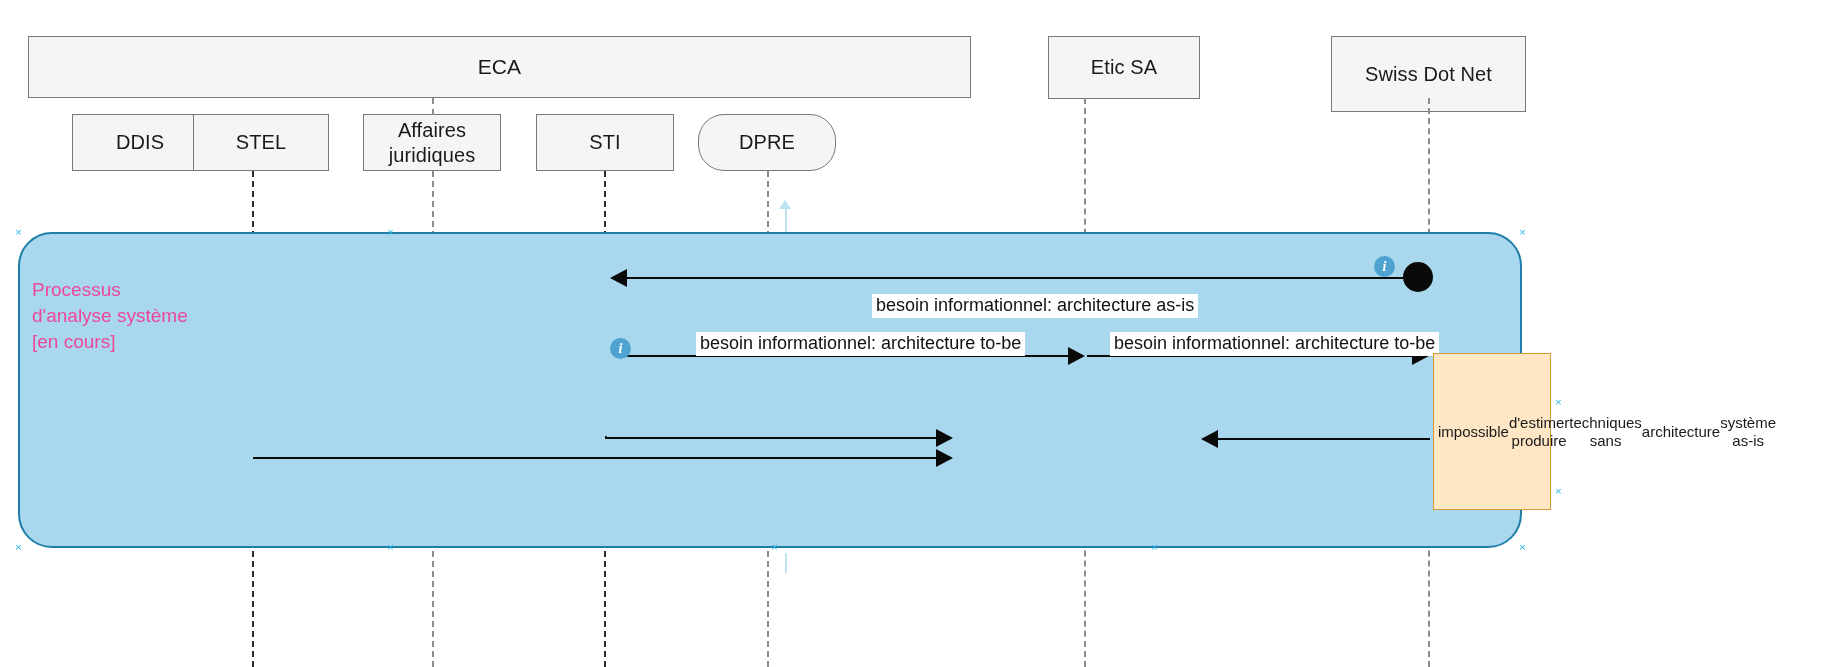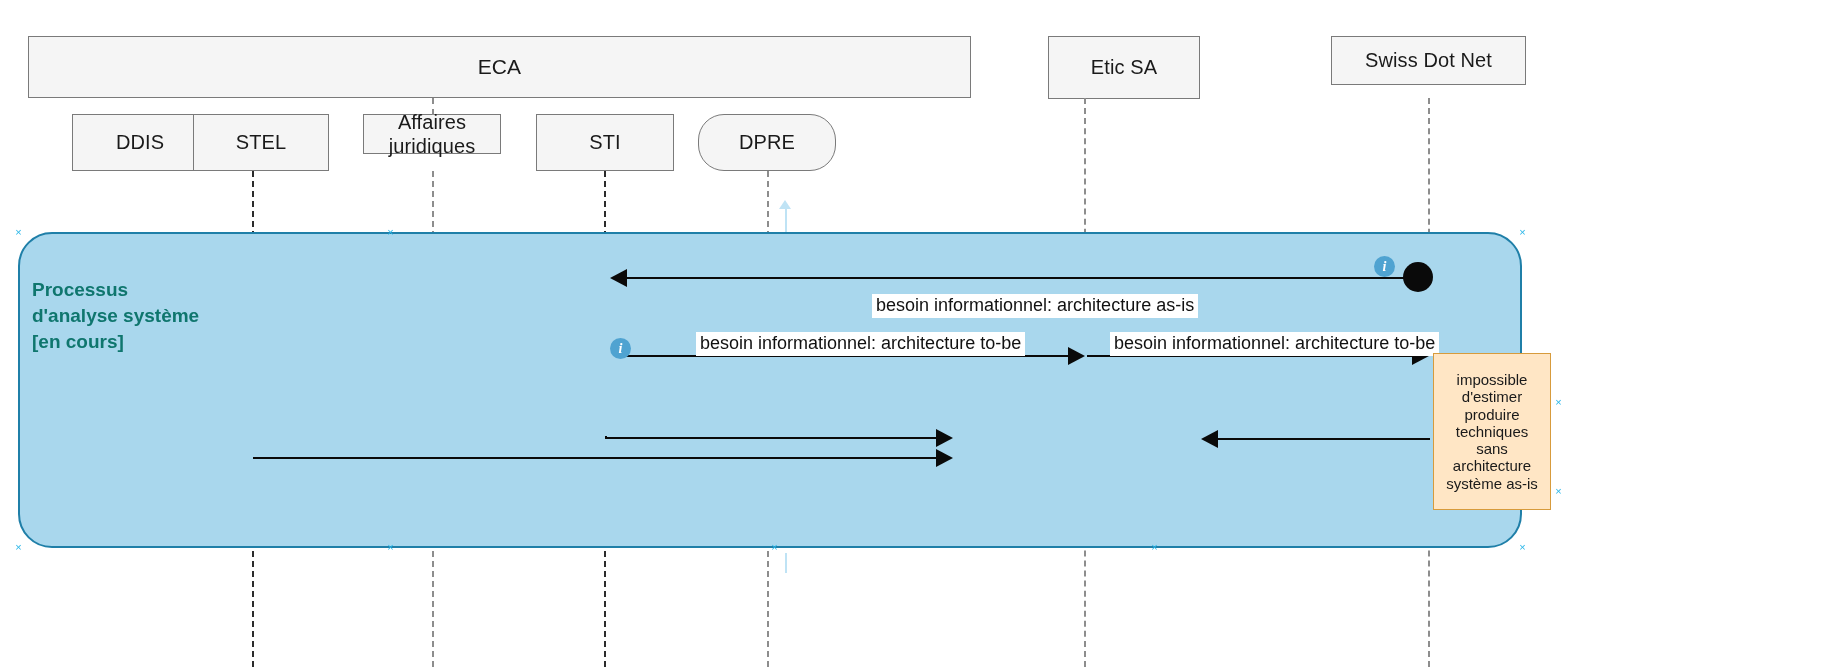--- a/index.html
+++ b/index.html
@@ -47,24 +47,24 @@
   
   .fragment {
     position: absolute;
     box-sizing: border-box;
     background: #a9d7ed;
     border: 2.2px solid #1f7fa8;
     border-radius: 34px;
   }
   .fragment-label {
     position: absolute;
-    font-weight: bold;
+    font-weight: normal;
     font-size: 19px;
     line-height: 1.38;
-    color: #0f766e;
+    color: #ec4899;
     white-space: pre-line;
   }
 
   
   .msg-line {
     position: absolute;
     height: 0;
     border-top: 2.4px solid #0a0a0a;
   }
   .msg-stub {
@@ -136,21 +136,21 @@
     text-align: center;
   }
 
   
   .note-box {
     position: absolute;
     box-sizing: border-box;
     background: #ffe6c5;
     border: 1.8px solid #d79b3c;
     display: flex;
-    flex-direction: column;
+    flex-direction: row;
     align-items: center;
     justify-content: space-around;
     padding: 17px 4px;
     color: #1a1a1a;
     font-size: 15px;
     text-align: center;
     line-height: 1.15;
   }
   .note-box span { display: block; width: 100%; }
 
@@ -189,37 +189,37 @@
   </div>
 
   <div class="lifeline-box" style="left:28px; top:114px; width:136px; height:57px;margin-left:44px;">
     <span>DDIS</span>
   </div>
 
   <div class="lifeline-box" style="left:193px; top:114px; width:136px; height:57px;">
     <span>STEL</span>
   </div>
 
-  <div class="lifeline-box" style="left:363px; top:114px; width:138px; height:40px;justify-content:flex-end;">
+  <div class="lifeline-box" style="left:363px; top:114px; width:138px; height:57px;justify-content:flex-end;">
     <span>Affaires juridiques</span>
   </div>
 
   <div class="lifeline-box" style="left:536px; top:114px; width:138px; height:57px;">
     <span>STI</span>
   </div>
 
   <div class="lifeline-box" style="left:698px; top:114px; width:138px; height:57px;border-radius:26px;">
     <span>DPRE</span>
   </div>
 
   <div class="lifeline-box" style="left:1048px; top:36px; width:152px; height:63px;">
     <span>Etic SA</span>
   </div>
 
-  <div class="lifeline-box" style="left:1331px; top:36px; width:195px; height:49px;">
+  <div class="lifeline-box" style="left:1331px; top:36px; width:195px; height:76px;">
     <span>Swiss Dot Net</span>
   </div>
 
   <div class="lifeline grey" style="left:432px; top:98px; height:17px;"></div>
 
   <div class="lifeline" style="left:252px; top:171px; height:496px;"></div>
 
   <div class="lifeline grey" style="left:432px; top:171px; height:496px;"></div>
 
   <div class="lifeline" style="left:604px; top:171px; height:496px;"></div>

